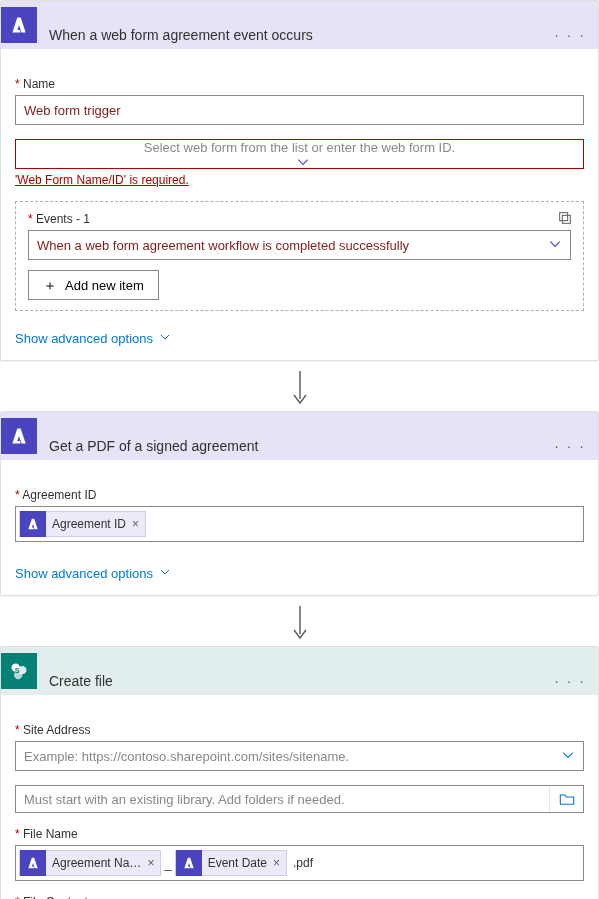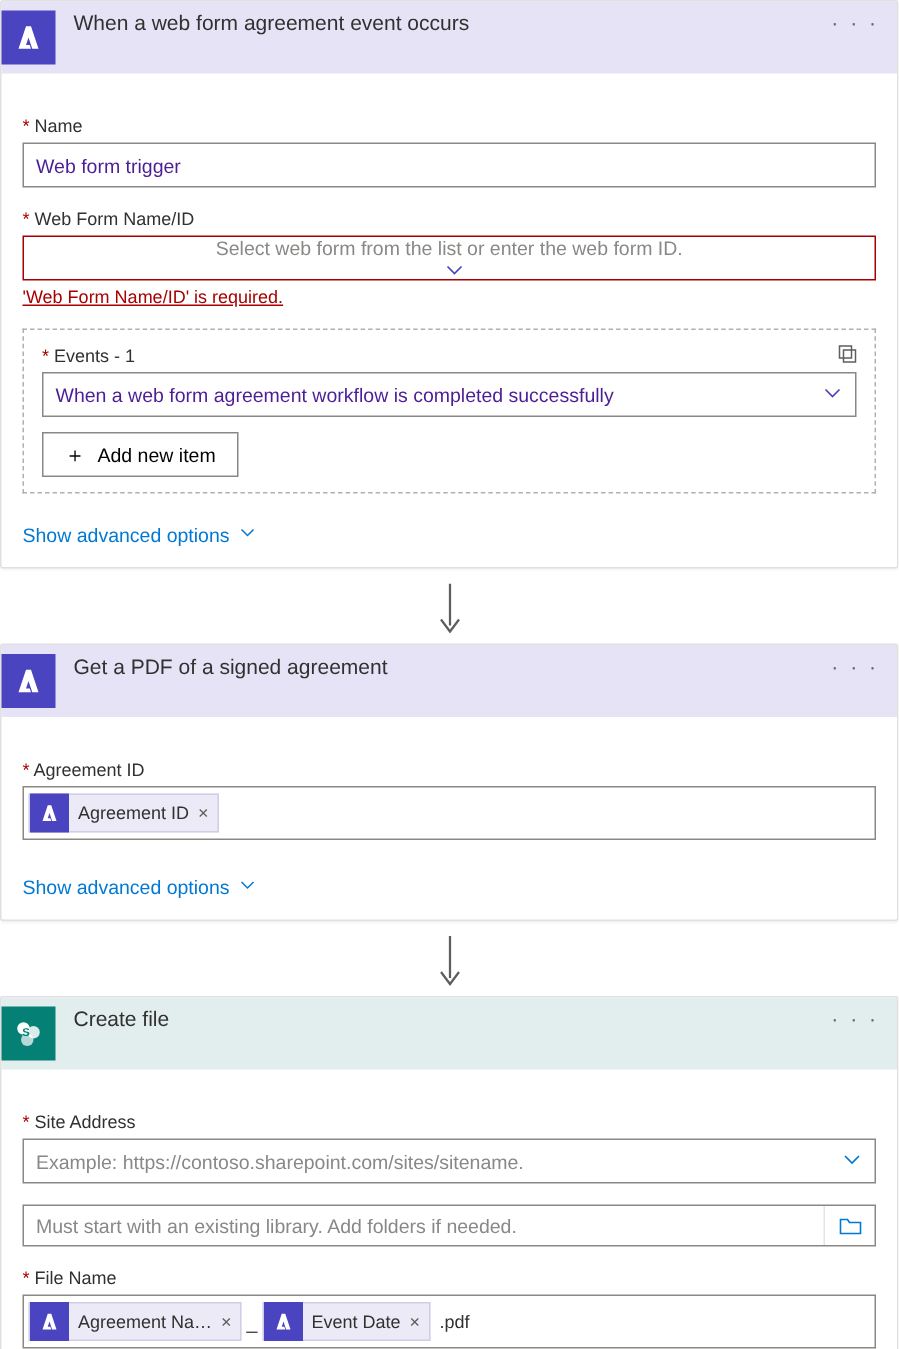--- a/index.html
+++ b/index.html
@@ -12,21 +12,21 @@
   }
   .card {
     border: 1px solid #e0e0e0;
     border-radius: 2px;
     margin-bottom: 0;
     background: #fff;
     box-shadow: 0 1px 2px rgba(0,0,0,0.05);
   }
   .card-header {
     display: flex;
-    align-items: flex-start;
+    align-items: flex-end;
     padding: 6px 12px 6px 0;
     gap: 12px;
     color: #323130;
     font-size: 14px;
   }
   .hdr-adobe { background: #e6e3f7; }
   .hdr-sp { background: #e1eeed; }
   .icon-box {
     width: 36px;
     height: 36px;
@@ -46,21 +46,21 @@
     border: 1px solid #8a8886;
     height: 30px;
     display: flex;
     align-items: center;
     padding: 0 8px;
     font-size: 13px;
     background: #fff;
   }
   .input-box.error { border-color: #a80000; flex-direction: column; }
   .placeholder { color: #8a8886; flex: 1; }
-  .value { color: #4c1d95; flex: 1; }
+  .value { color: #7f1d1d; flex: 1; }
   .chevron {
     color: #4b44c0;
     font-size: 14px;
     margin-left: 6px;
   }
   .chevron-blue { color: #0078d4; }
   .error-text { color: #a80000; font-size: 12px; margin-top: 4px; text-decoration: underline; }
   .dashed-box {
     border: 1px dashed #b0b0b0;
     padding: 10px 12px 10px 12px;
@@ -169,21 +169,20 @@
   <div class="card-body">
 
     <div class="field">
       <div class="label required">Name</div>
       <div class="input-box">
         <span class="value">Web form trigger</span>
       </div>
     </div>
 
     <div class="field">
-      <div class="label required">Web Form Name/ID</div>
       <div class="input-box error">
         <span class="placeholder">Select web form from the list or enter the web form ID.</span>
         <span class="chevron">
           <svg width="14" height="14" viewBox="0 0 24 24" fill="none" stroke="#4b44c0" stroke-width="2">
               <path d="M4 8 L12 16 L20 8"></path>
             </svg>
         </span>
       </div>
       <div class="error-text">'Web Form Name/ID' is required.</div>
     </div>

